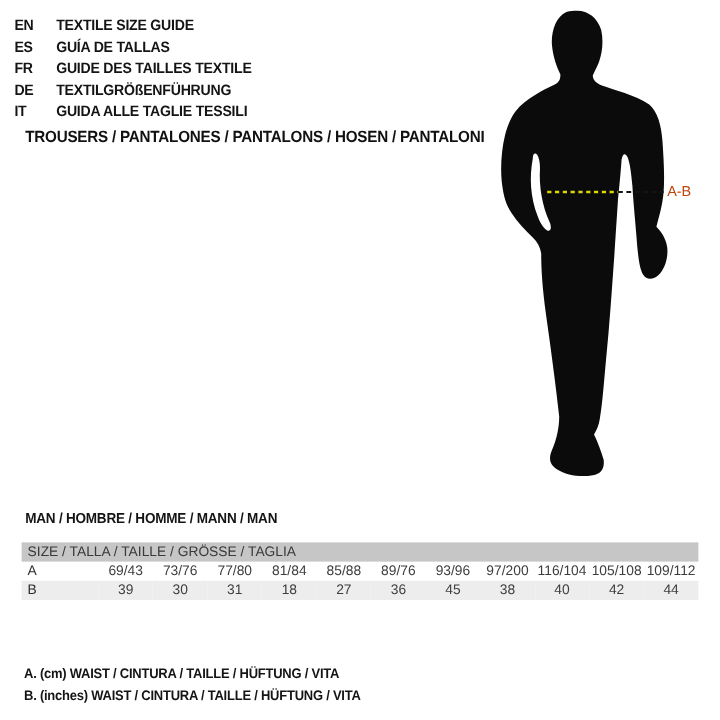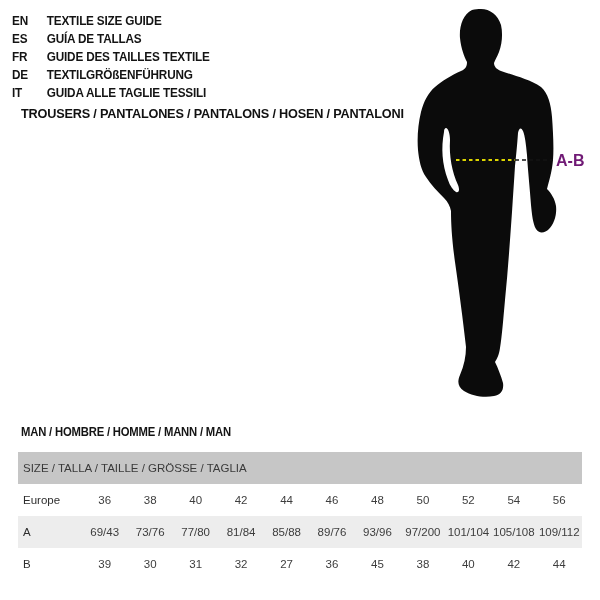--- a/index.html
+++ b/index.html
@@ -19,30 +19,30 @@
   .lang-list { position:absolute; left:12px; top:12px; }
   .lang-row { display:flex; height:18px; align-items:center; font-weight:bold;
               font-size:12.5px; letter-spacing:-0.2px; color:#141414; }
   .lang-code { width:37px; flex:none; }
 
   .category-title { position:absolute; left:21px; top:106px; font-weight:bold;
                     font-size:13.5px; letter-spacing:-0.2px; color:#111; }
 
   .figure-svg { position:absolute; left:0; top:0; width:600px; height:600px; }
 
-  .measure-label { position:absolute; left:556px; top:152px; font-size:16px;
-                   font-weight:700; color:#701a75; letter-spacing:0; }
+  .measure-label { position:absolute; left:556px; top:152px; font-size:12px;
+                   font-weight:400; color:#c2410c; letter-spacing:0; }
 
   .man-label { position:absolute; left:21px; top:425px; font-weight:bold;
                font-size:12px; letter-spacing:-0.2px; color:#141414; }
 
   .size-table { position:absolute; left:18px; top:452px; width:564px;
                 border-collapse:collapse; table-layout:fixed;
                 font-size:11.5px; color:#3d3d3d; }
-  .size-table td { height:32px; padding:0 2px; text-align:center; vertical-align:middle; }
+  .size-table td { height:16px; padding:0 2px; text-align:center; vertical-align:middle; }
   .size-table .table-header { background:var(--header-bg,#c6c6c6); text-align:left;
                               padding-left:5px; color:#3a3a3a; font-size:11.5px; }
   .size-table .row-label { text-align:left; padding-left:5px; color:#2e2e2e; }
   .size-table tbody tr:nth-child(even) { background:var(--stripe-bg,#ededed); }
 
   .notes { position:absolute; left:20px; top:554px; font-weight:bold; font-size:11.5px;
            line-height:17.5px; letter-spacing:-0.2px; color:#141414; }
 </style>
 </head>
 <body>
@@ -142,58 +142,48 @@
         <col>
         <col>
     </colgroup>
     <thead>
       <tr>
         <td class="table-header" colspan="12">SIZE / TALLA / TAILLE / GRÖSSE / TAGLIA</td>
       </tr>
     </thead>
     <tbody>
         <tr>
-          <td class="row-label">Europe</td>
-          <td>36</td>
-          <td>38</td>
-          <td>40</td>
-          <td>42</td>
-          <td>44</td>
-          <td>46</td>
-          <td>48</td>
-          <td>50</td>
-          <td>52</td>
-          <td>54</td>
-          <td>56</td>
-        </tr>
-        <tr>
           <td class="row-label">A</td>
           <td>69/43</td>
           <td>73/76</td>
           <td>77/80</td>
           <td>81/84</td>
           <td>85/88</td>
           <td>89/76</td>
           <td>93/96</td>
           <td>97/200</td>
-          <td>101/104</td>
+          <td>116/104</td>
           <td>105/108</td>
           <td>109/112</td>
         </tr>
         <tr>
           <td class="row-label">B</td>
           <td>39</td>
           <td>30</td>
           <td>31</td>
-          <td>32</td>
+          <td>18</td>
           <td>27</td>
           <td>36</td>
           <td>45</td>
           <td>38</td>
           <td>40</td>
           <td>42</td>
           <td>44</td>
         </tr>
       </tbody>
   </table>
 
+  <div class="notes">
+    <div class="condensed">A. (cm) WAIST / CINTURA / TAILLE / HÜFTUNG / VITA</div>
+    <div class="condensed">B. (inches) WAIST / CINTURA / TAILLE / HÜFTUNG / VITA</div>
+  </div>
 
 </div>
 
 </body></html>

